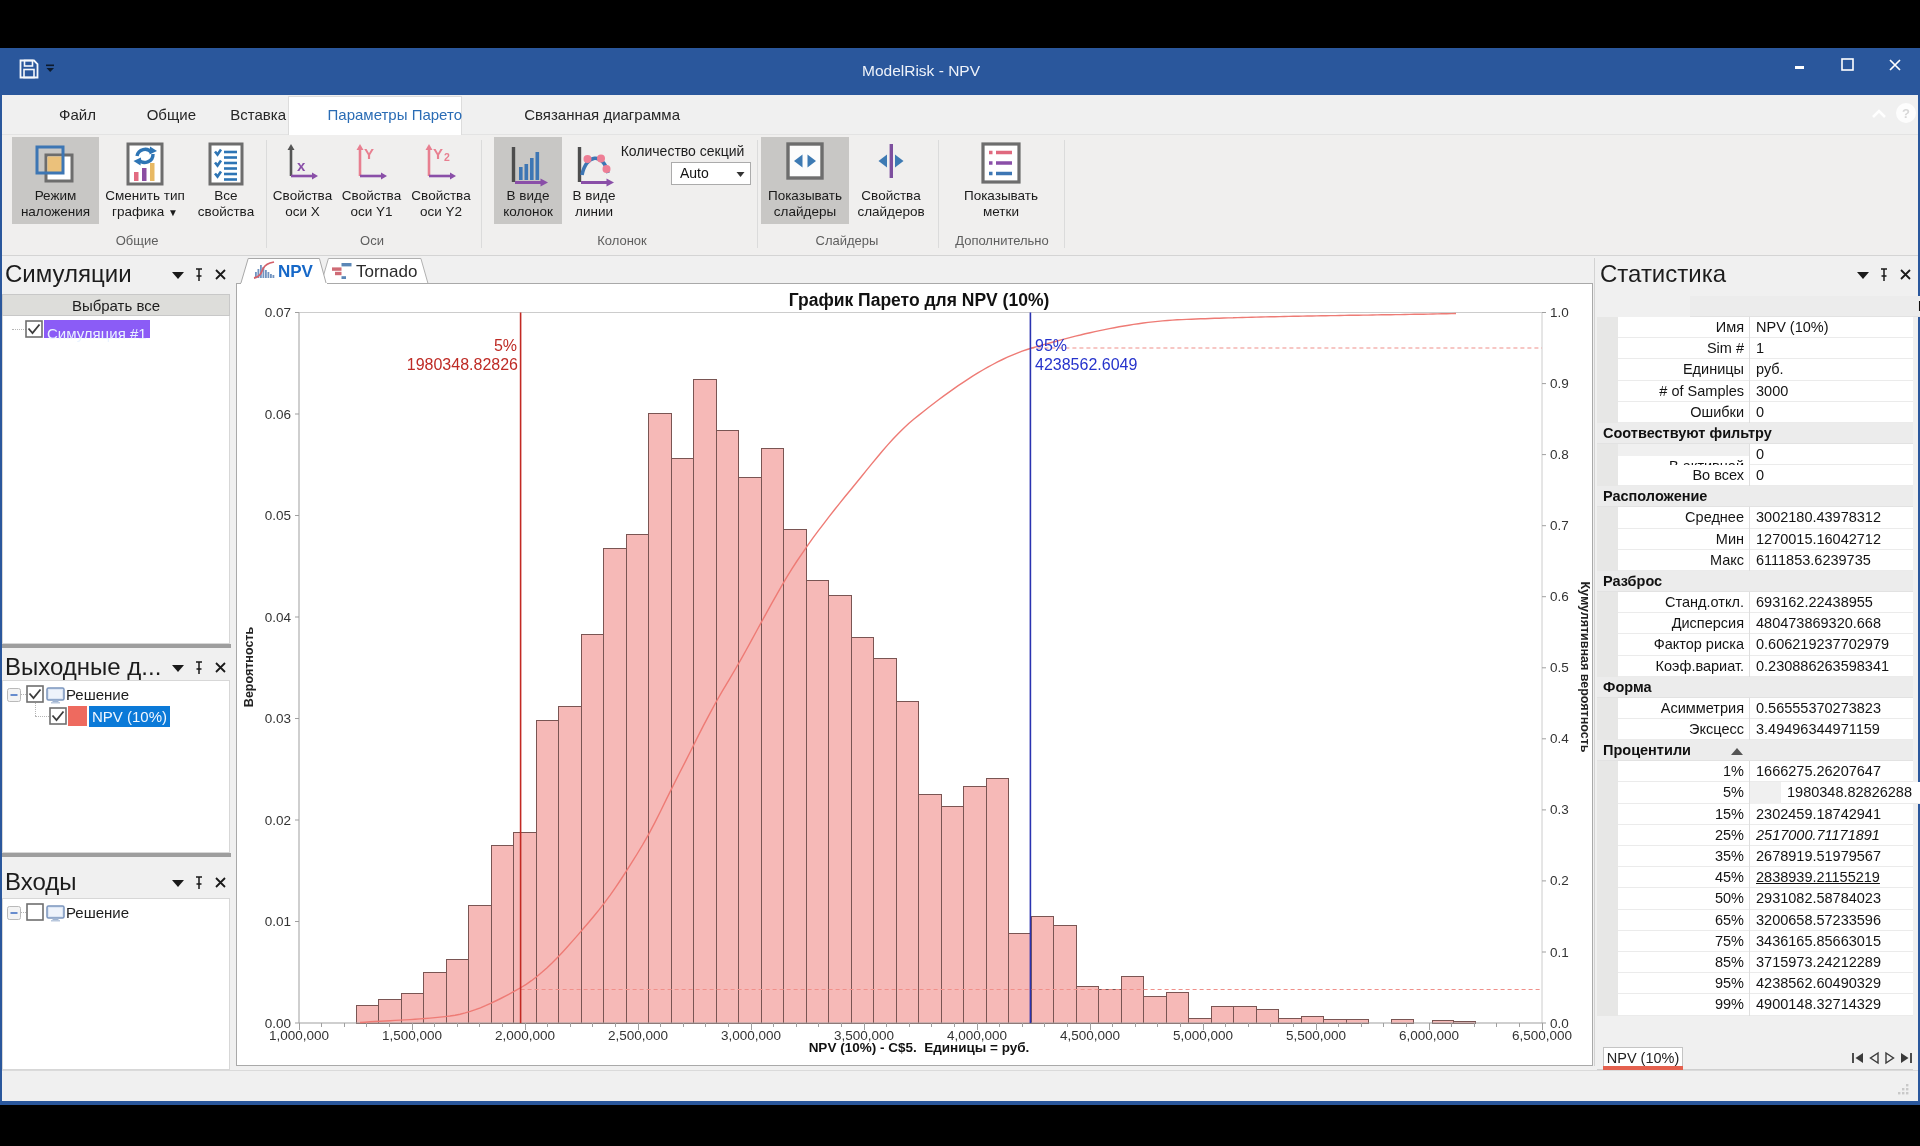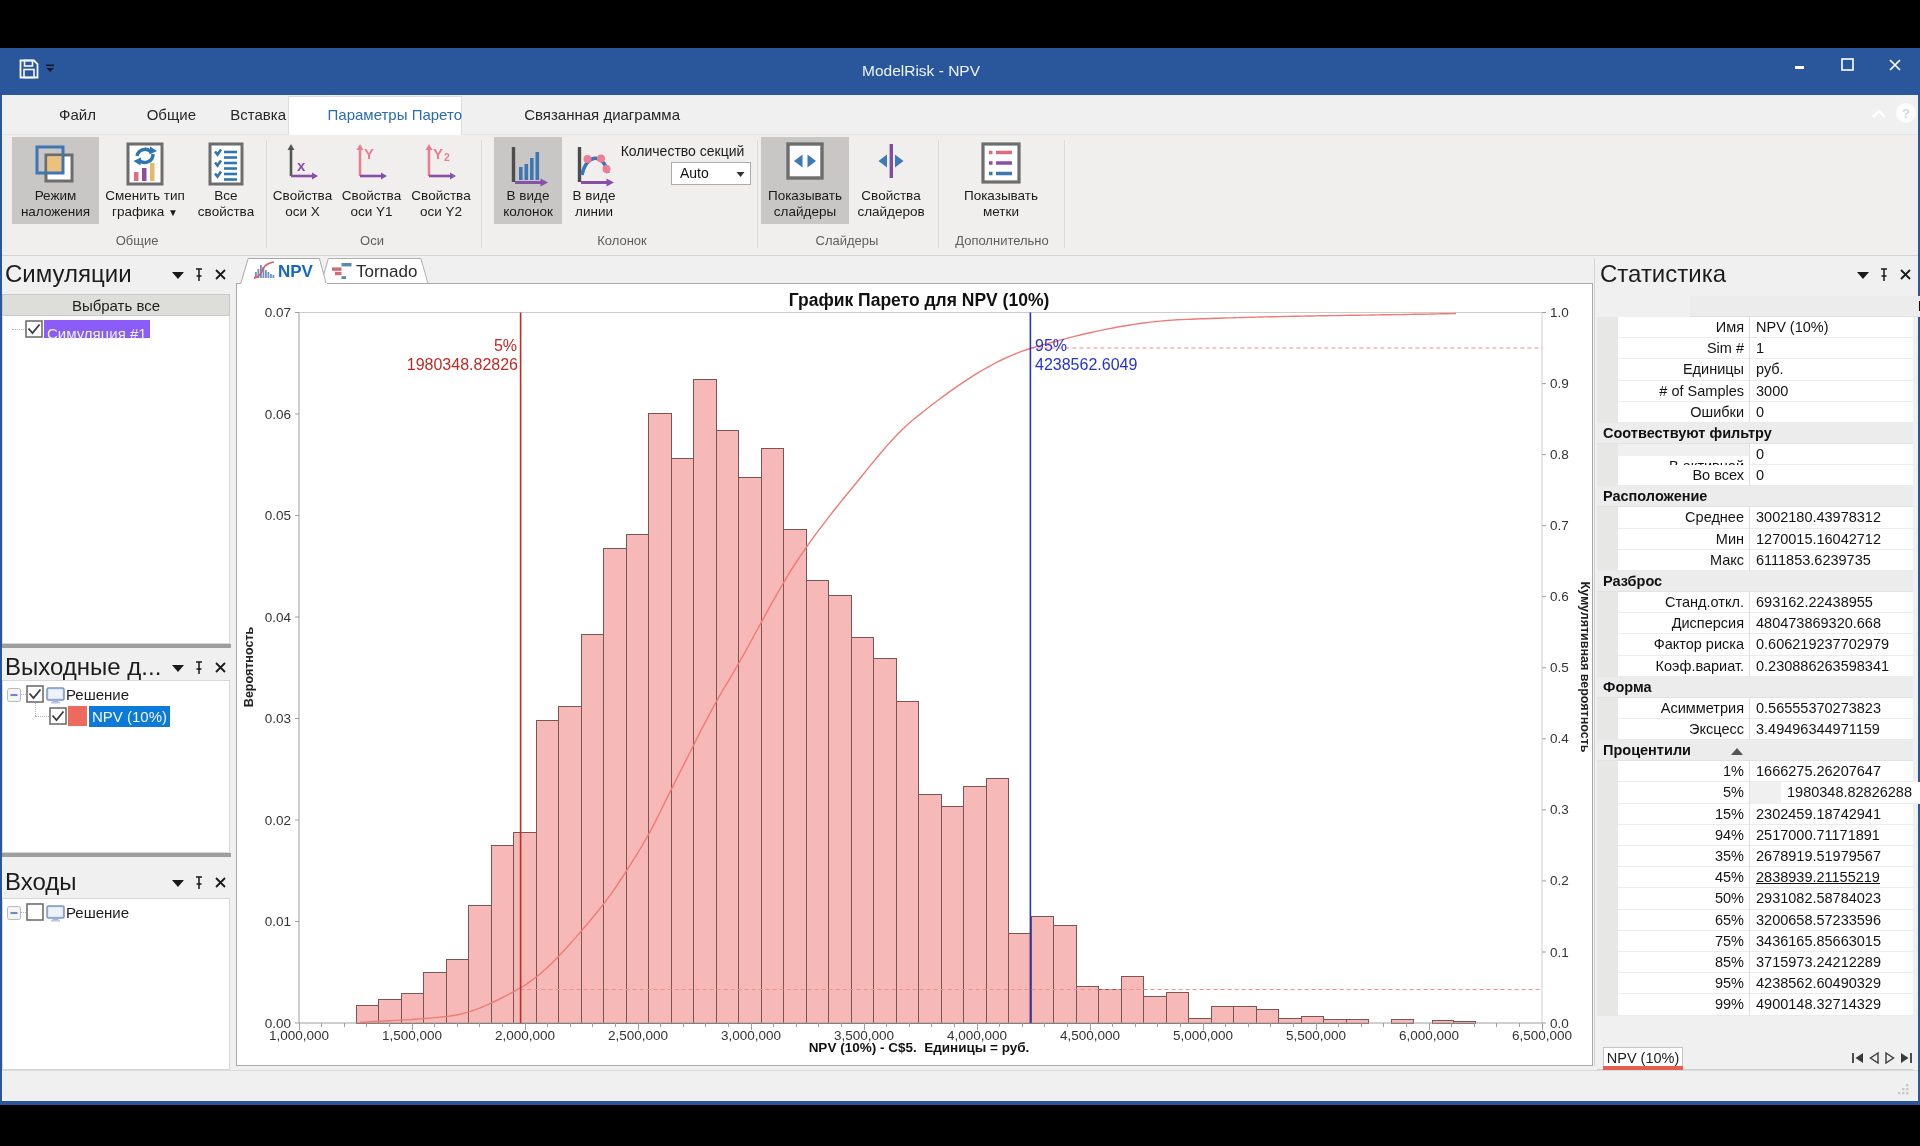--- a/index.html
+++ b/index.html
@@ -389,22 +389,22 @@
     <div class="abs" style="left:1749px;top:713.2px;width:1px;height:21.2px;background:#dedede;"></div>
     <div class="rowstrip" style="left:1597px;top:734.4px;width:21px;height:21.2px;"></div>
     <div class="cellL" style="left:1618px;top:734.4px;width:131px;height:21.2px;line-height:21.2px;">5%</div>
     <div class="cellV" style="left:1750px;top:734.4px;width:163px;height:21.2px;line-height:21.2px;margin-left:31px;">1980348.82826288</div>
     <div class="abs" style="left:1749px;top:734.4px;width:1px;height:21.2px;background:#dedede;"></div>
     <div class="rowstrip" style="left:1597px;top:755.6px;width:21px;height:21.2px;"></div>
     <div class="cellL" style="left:1618px;top:755.6px;width:131px;height:21.2px;line-height:21.2px;">15%</div>
     <div class="cellV" style="left:1750px;top:755.6px;width:163px;height:21.2px;line-height:21.2px;">2302459.18742941</div>
     <div class="abs" style="left:1749px;top:755.6px;width:1px;height:21.2px;background:#dedede;"></div>
     <div class="rowstrip" style="left:1597px;top:776.8px;width:21px;height:21.2px;"></div>
-    <div class="cellL" style="left:1618px;top:776.8px;width:131px;height:21.2px;line-height:21.2px;">94%</div>
-    <div class="cellV" style="left:1750px;top:776.8px;width:163px;height:21.2px;line-height:21.2px;">2517000.71171891</div>
+    <div class="cellL" style="left:1618px;top:776.8px;width:131px;height:21.2px;line-height:21.2px;">25%</div>
+    <div class="cellV" style="left:1750px;top:776.8px;width:163px;height:21.2px;line-height:21.2px;font-style:italic;">2517000.71171891</div>
     <div class="abs" style="left:1749px;top:776.8px;width:1px;height:21.2px;background:#dedede;"></div>
     <div class="rowstrip" style="left:1597px;top:798.0px;width:21px;height:21.2px;"></div>
     <div class="cellL" style="left:1618px;top:798.0px;width:131px;height:21.2px;line-height:21.2px;">35%</div>
     <div class="cellV" style="left:1750px;top:798.0px;width:163px;height:21.2px;line-height:21.2px;">2678919.51979567</div>
     <div class="abs" style="left:1749px;top:798.0px;width:1px;height:21.2px;background:#dedede;"></div>
     <div class="rowstrip" style="left:1597px;top:819.2px;width:21px;height:21.2px;"></div>
     <div class="cellL" style="left:1618px;top:819.2px;width:131px;height:21.2px;line-height:21.2px;">45%</div>
     <div class="cellV" style="left:1750px;top:819.2px;width:163px;height:21.2px;line-height:21.2px;text-decoration:underline;">2838939.21155219</div>
     <div class="abs" style="left:1749px;top:819.2px;width:1px;height:21.2px;background:#dedede;"></div>
     <div class="rowstrip" style="left:1597px;top:840.4px;width:21px;height:21.2px;"></div>

